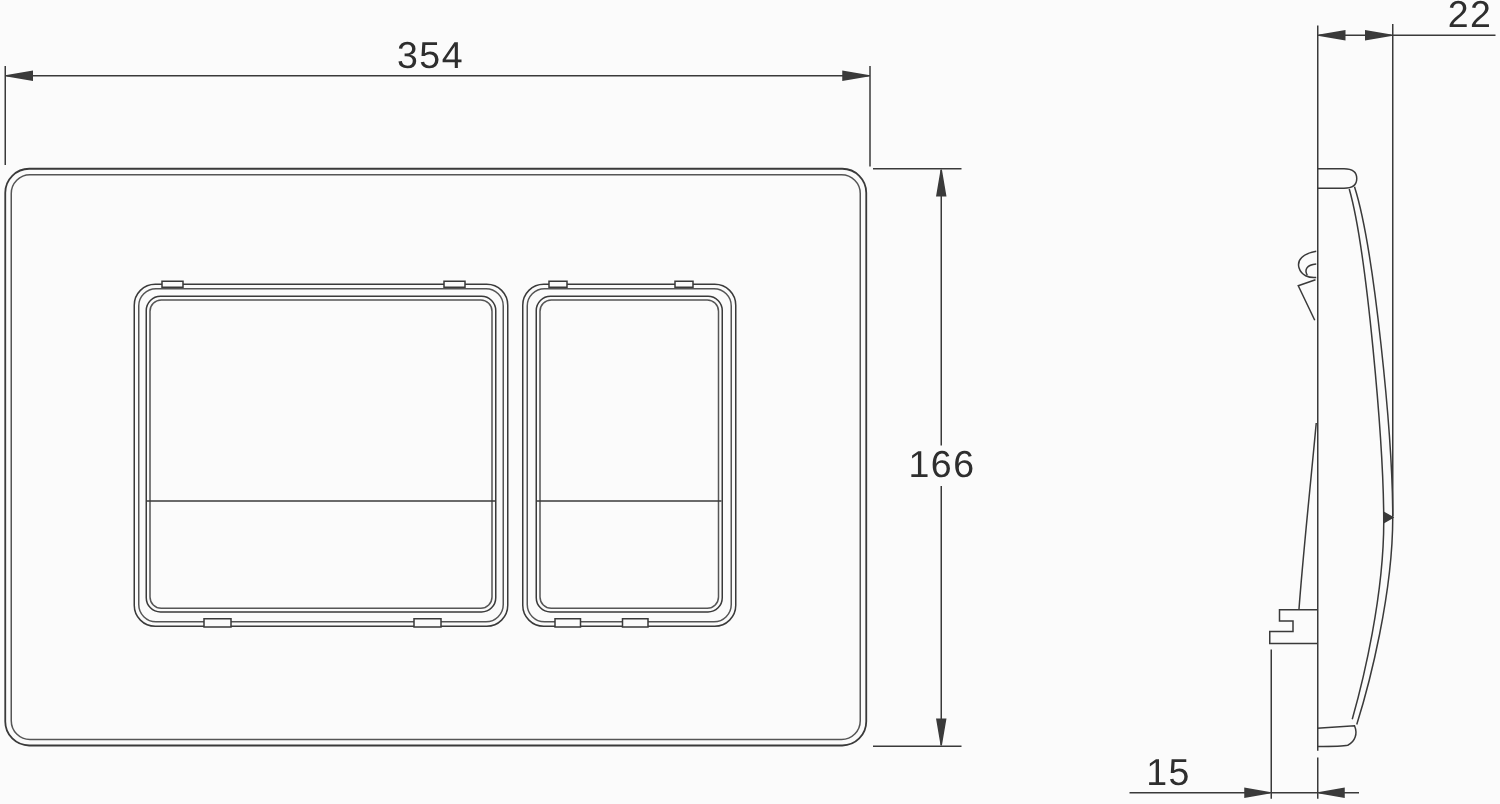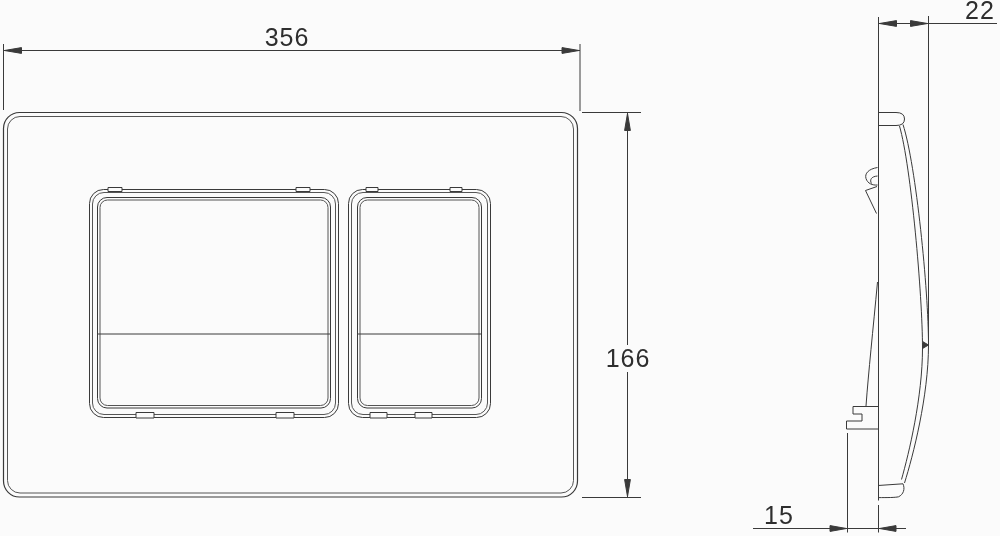--- a/index.html
+++ b/index.html
@@ -20,21 +20,21 @@
   .dim-label{
     position:absolute;
     color:var(--text);
     font-size:25px;
     line-height:25px;
     letter-spacing:1px;
     text-align:center;
     white-space:nowrap;
     z-index:3;
   }
-  .dim-label.on-line{background:var(--bg);padding:1px 0;margin-top:48px;}
+  .dim-label.on-line{background:var(--bg);padding:1px 0;}
   path,rect,line,polyline{vector-effect:non-scaling-stroke;}
 </style>
 </head>
 <body>
 
 <div class="canvas">
 
   <svg width="1000" height="536" viewBox="0 0 1000 536" fill="none">
 
     <g stroke="#3a3a3a" stroke-width="1">
@@ -115,20 +115,20 @@
     </g>
 
     <g stroke="#3a3a3a" stroke-width="1">
       <line x1="847.5" y1="433" x2="847.5" y2="532.5"></line>
       <line x1="753" y1="528.5" x2="906" y2="528.5"></line>
       <path d="M846.5 528.5 L830 525.6 L830 531.4 Z" fill="#3a3a3a"></path>
       <path d="M879.5 528.5 L896 525.6 L896 531.4 Z" fill="#3a3a3a"></path>
     </g>
   </svg>
 
-  <div class="dim-label" style="left:240px;top:25px;width:94px;">356</div>
+  <div class="dim-label" style="left:240px;top:25px;width:94px;">354</div>
 
   <div class="dim-label on-line" style="left:600px;top:297px;width:56px;">166</div>
 
   <div class="dim-label" style="left:960px;top:-2px;width:40px;">22</div>
 
   <div class="dim-label" style="left:759px;top:503px;width:40px;">15</div>
 </div>
 
 </body></html>

